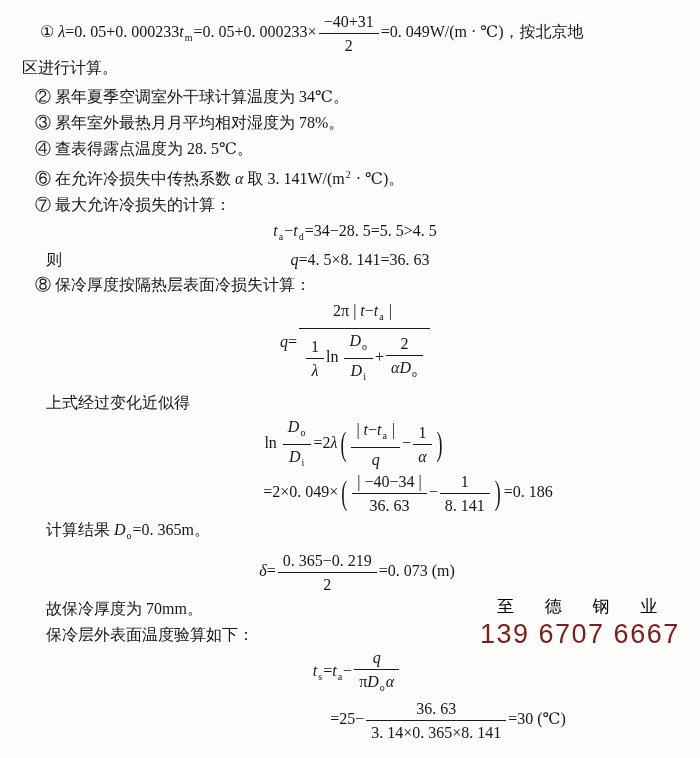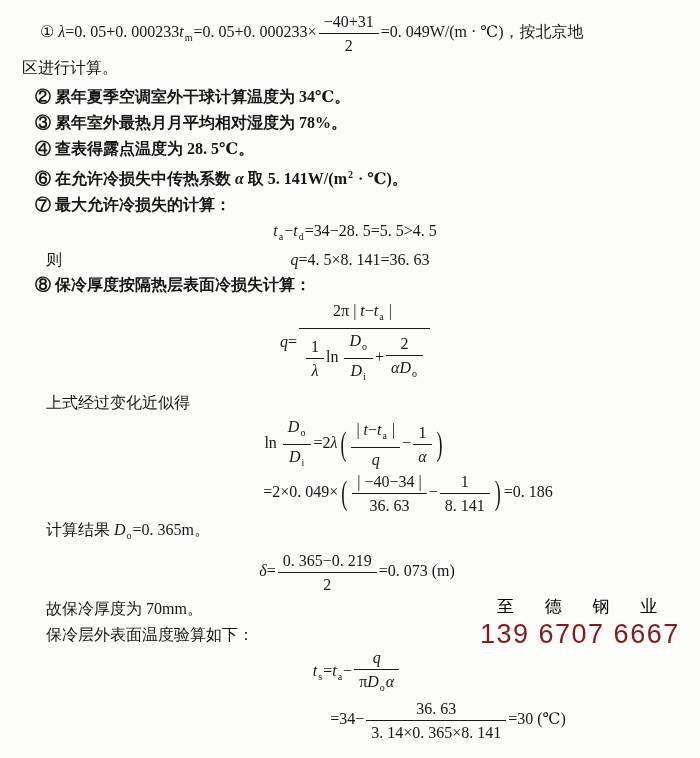--- a/index.html
+++ b/index.html
@@ -12,21 +12,21 @@
     position:relative;
     width:700px;height:758px;
     background:#fcfcfa;
     color:#161616;
     font-size:16px;
     overflow:hidden;
   }
   .doc{position:relative;z-index:2;}
   .line{position:relative;line-height:26px;white-space:nowrap;}
   .pl22{padding-left:22px;}
-  .pl35{padding-left:35px;font-weight:bold;}
+  .pl35{padding-left:35px;}
   .pl40{padding-left:40px;}
   .pl46{padding-left:46px;}
   .eq{text-align:center;line-height:21px;}
   .eq-inner{display:inline-block;position:relative;}
   .eq-label{position:absolute;left:46px;top:50%;transform:translateY(-50%);line-height:20px;}
   .tx{white-space:pre;}
   .it{font-style:italic;}
   .sb{font-size:10px;vertical-align:-4px;margin:0 1px;white-space:pre;}
   .sp{font-size:10px;vertical-align:6px;margin:0 1px;white-space:pre;}
   .frac{display:inline-block;vertical-align:middle;text-align:center;margin:0 2px;}
@@ -41,31 +41,31 @@
 </head>
 <body>
 
 <div class="page">
   <div class="doc">
       <div class="line pl40" style="margin-top: 12px;"><span class="tx">① </span><span class="tx it">λ</span><span class="tx">=0. 05+0. 000233</span><span class="tx it">t</span><span class="sb">m</span><span class="tx">=0. 05+0. 000233×</span><span class="frac"><span class="num"><span class="tx">−40+31</span></span><span class="den"><span class="tx">2</span></span></span><span class="tx">=0. 049W/(m · ℃)，按北京地</span></div>
       <div class="line pl22"><span class="tx">区进行计算。</span></div>
       <div class="line pl35" style="margin-top: 3px;"><span class="tx">② 累年夏季空调室外干球计算温度为 34℃。</span></div>
       <div class="line pl35"><span class="tx">③ 累年室外最热月月平均相对湿度为 78%。</span></div>
       <div class="line pl35"><span class="tx">④ 查表得露点温度为 28. 5℃。</span></div>
-      <div class="line pl35"><span class="tx">⑥ 在允许冷损失中传热系数 </span><span class="tx it">α</span><span class="tx"> 取 5. 141W/(m</span><span class="sp">2</span><span class="tx"> · ℃)。</span></div>
+      <div class="line pl35"><span class="tx">⑥ 在允许冷损失中传热系数 </span><span class="tx it">α</span><span class="tx"> 取 3. 141W/(m</span><span class="sp">2</span><span class="tx"> · ℃)。</span></div>
       <div class="line pl35"><span class="tx">⑦ 最大允许冷损失的计算：</span></div>
       <div class="line eq" style="margin-top: 2px;"><span class="eq-inner" style="left: 5px;"><span class="tx it">t</span><span class="sb">a</span><span class="tx">−</span><span class="tx it">t</span><span class="sb">d</span><span class="tx">=34−28. 5=5. 5&gt;4. 5</span></span></div>
       <div class="line eq" style="margin-top: 2px;"><span class="eq-label">则</span><span class="eq-inner" style="left: 10px;"><span class="tx it">q</span><span class="tx">=4. 5×8. 141=36. 63</span></span></div>
       <div class="line pl35" style="margin-top: 2px;"><span class="tx">⑧ 保冷厚度按隔热层表面冷损失计算：</span></div>
       <div class="line eq" style="margin-top: 3px;"><span class="eq-inner" style="left: 6px;"><span class="tx it">q</span><span class="tx">=</span><span class="frac"><span class="num"><span class="tx">2π | </span><span class="tx it">t</span><span class="tx">−</span><span class="tx it">t</span><span class="sb">a</span><span class="tx"> | </span></span><span class="den"><span class="frac"><span class="num"><span class="tx">1</span></span><span class="den"><span class="tx it">λ</span></span></span><span class="tx">ln </span><span class="frac"><span class="num"><span class="tx it">D</span><span class="sb">o</span></span><span class="den"><span class="tx it">D</span><span class="sb">i</span></span></span><span class="tx">+</span><span class="frac"><span class="num"><span class="tx">2</span></span><span class="den"><span class="tx it">α</span><span class="tx it">D</span><span class="sb">o</span></span></span></span></span></span></div>
       <div class="line pl46" style="margin-top: 4px;"><span class="tx">上式经过变化近似得</span></div>
       <div class="line eq" style="margin-top: 1px;"><span class="eq-inner" style="left: 5px;"><span class="tx">ln </span><span class="frac"><span class="num"><span class="tx it">D</span><span class="sb">o</span></span><span class="den"><span class="tx it">D</span><span class="sb">i</span></span></span><span class="tx">=2</span><span class="tx it">λ</span><span class="big">(</span><span class="frac"><span class="num"><span class="tx">| </span><span class="tx it">t</span><span class="tx">−</span><span class="tx it">t</span><span class="sb">a</span><span class="tx"> |</span></span><span class="den"><span class="tx it">q</span></span></span><span class="tx">−</span><span class="frac"><span class="num"><span class="tx">1</span></span><span class="den"><span class="tx it">α</span></span></span><span class="big">)</span></span></div>
       <div class="line eq"><span class="eq-inner" style="left: 58px;"><span class="tx">=2×0. 049×</span><span class="big">(</span><span class="frac"><span class="num"><span class="tx">| −40−34 |</span></span><span class="den"><span class="tx">36. 63</span></span></span><span class="tx">−</span><span class="frac"><span class="num"><span class="tx">1</span></span><span class="den"><span class="tx">8. 141</span></span></span><span class="big">)</span><span class="tx">=0. 186</span></span></div>
       <div class="line pl46" style="margin-top: 2px;"><span class="tx">计算结果 </span><span class="tx it">D</span><span class="sb">o</span><span class="tx">=0. 365m。</span></div>
       <div class="line eq" style="margin-top: 2px;"><span class="eq-inner" style="left: 7px;"><span class="tx it">δ</span><span class="tx">=</span><span class="frac"><span class="num"><span class="tx">0. 365−0. 219</span></span><span class="den"><span class="tx">2</span></span></span><span class="tx">=0. 073 (m)</span></span></div>
       <div class="line pl46" style="margin-top: 2px;"><span class="tx">故保冷厚度为 70mm。</span></div>
       <div class="line pl46"><span class="tx">保冷层外表面温度验算如下：</span></div>
       <div class="line eq"><span class="eq-inner" style="left: 7px;"><span class="tx it">t</span><span class="sb">s</span><span class="tx">=</span><span class="tx it">t</span><span class="sb">a</span><span class="tx">−</span><span class="frac"><span class="num"><span class="tx it">q</span></span><span class="den"><span class="tx">π</span><span class="tx it">D</span><span class="sb">o</span><span class="tx it">α</span></span></span></span></div>
-      <div class="line eq" style="margin-top: 2px;"><span class="eq-inner" style="left: 98px;"><span class="tx">=34−</span><span class="frac"><span class="num"><span class="tx">36. 63</span></span><span class="den"><span class="tx">3. 14×0. 365×8. 141</span></span></span><span class="tx">=30 (℃)</span></span></div>
+      <div class="line eq" style="margin-top: 2px;"><span class="eq-inner" style="left: 98px;"><span class="tx">=25−</span><span class="frac"><span class="num"><span class="tx">36. 63</span></span><span class="den"><span class="tx">3. 14×0. 365×8. 141</span></span></span><span class="tx">=30 (℃)</span></span></div>
     </div>
   <div class="watermark wm1">至 德 钢 业</div>
   <div class="watermark wm2">139 6707 6667</div>
 </div>
 
 </body></html>

